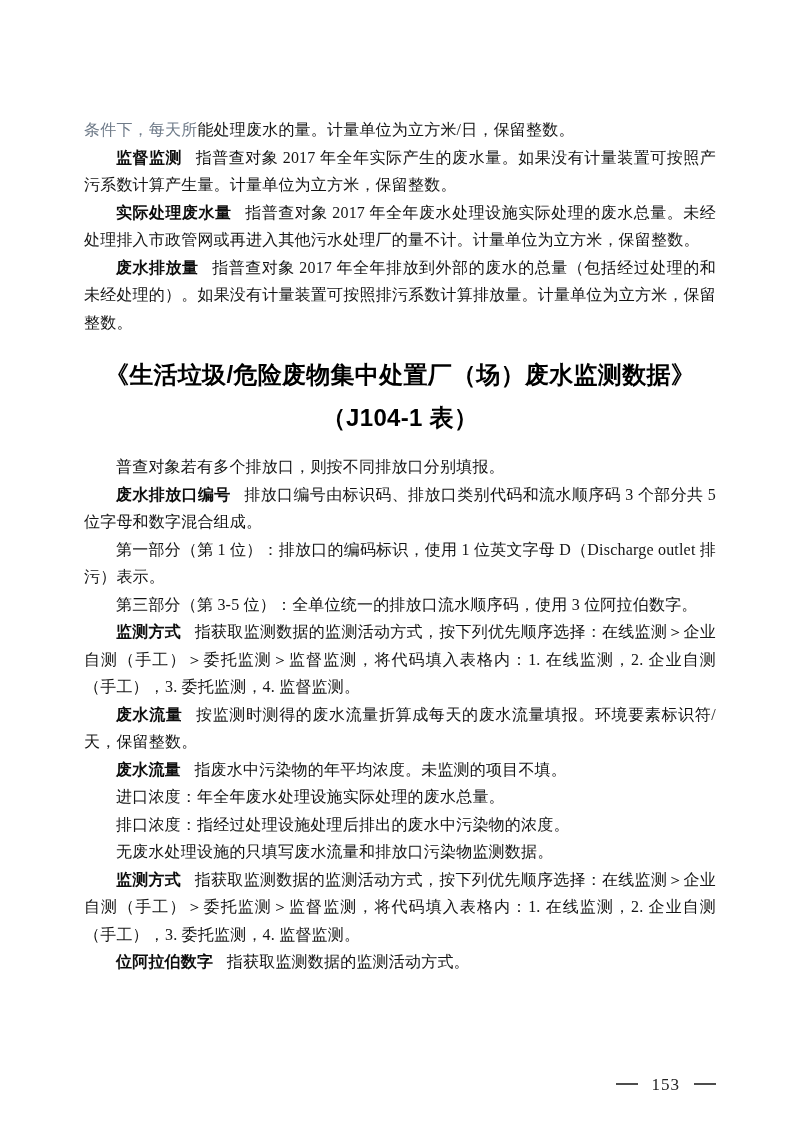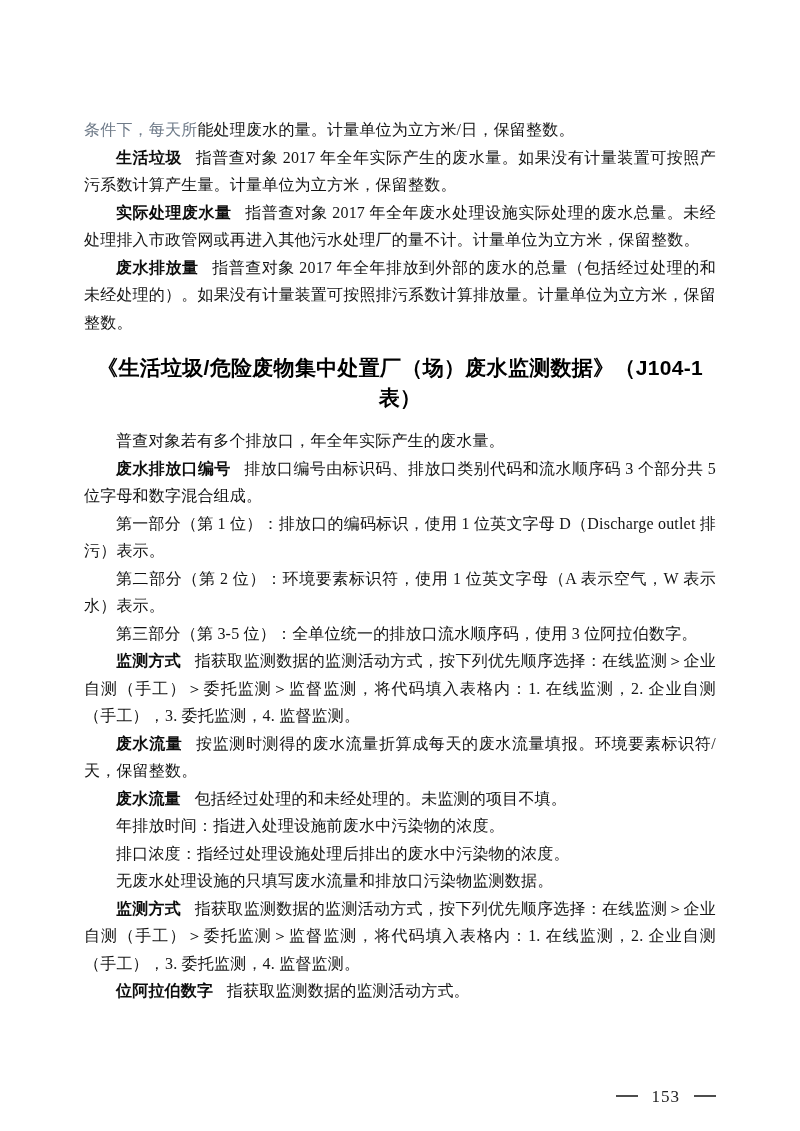--- a/index.html
+++ b/index.html
@@ -23,32 +23,32 @@
     text-align: justify;
     text-indent: 2em;
     letter-spacing: 0.2px;
   }
   .para.no-indent { text-indent: 0; }
   .term { font-weight: bold; color: #0d0d0d; }
   .term:not(:empty) { margin-right: 0.85em; }
   .gray-prefix { color: #6e7a88; }
   .doc-heading {
     font-family: "Liberation Sans", "DejaVu Sans", sans-serif;
-    font-size: 21px;
-    line-height: 30px;
+    font-size: 24px;
+    line-height: 43px;
     font-weight: bold;
     text-align: center;
     color: #000000;
     margin: 17px 0 14px 0;
     letter-spacing: 0.3px;
   }
   .footer {
     position: absolute;
     right: 84px;
-    bottom: 44px;
+    bottom: 56px;
     white-space: nowrap;
   }
   .footer .pagenum {
     font-size: 17px;
     color: #222222;
     letter-spacing: 1px;
   }
   .footer .dash {
     display: inline-block;
     width: 22px; height: 2px;
@@ -58,45 +58,44 @@
   .footer .dash.left { margin-right: 14px; }
   .footer .dash.right { margin-left: 14px; }
 </style>
 </head>
 <body>
 
 <div class="page">
 
   <p class="para no-indent"><span class="gray-prefix">条件下，每天所</span><span>能处理废水的量。计量单位为立方米/日，保留整数。</span></p>
 
-  <p class="para"><span class="term">生活垃圾</span><span>指普查对象 2017 年全年实际产生的废水量。如果没有计量装置可按照产污系数计算产生量。计量单位为立方米，保留整数。</span></p>
+  <p class="para"><span class="term">监督监测</span><span>指普查对象 2017 年全年实际产生的废水量。如果没有计量装置可按照产污系数计算产生量。计量单位为立方米，保留整数。</span></p>
 
   <p class="para"><span class="term">实际处理废水量</span><span>指普查对象 2017 年全年废水处理设施实际处理的废水总量。未经处理排入市政管网或再进入其他污水处理厂的量不计。计量单位为立方米，保留整数。</span></p>
 
   <p class="para"><span class="term">废水排放量</span><span>指普查对象 2017 年全年排放到外部的废水的总量（包括经过处理的和未经处理的）。如果没有计量装置可按照排污系数计算排放量。计量单位为立方米，保留整数。</span></p>
 
   <h2 class="doc-heading">《生活垃圾/危险废物集中处置厂（场）废水监测数据》（J104-1 表）</h2>
 
-  <p class="para"><span class="term"></span><span>普查对象若有多个排放口，年全年实际产生的废水量。</span></p>
+  <p class="para"><span class="term"></span><span>普查对象若有多个排放口，则按不同排放口分别填报。</span></p>
 
   <p class="para"><span class="term">废水排放口编号</span><span>排放口编号由标识码、排放口类别代码和流水顺序码 3 个部分共 5 位字母和数字混合组成。</span></p>
 
   <p class="para"><span class="term"></span><span>第一部分（第 1 位）：排放口的编码标识，使用 1 位英文字母 D（Discharge outlet 排污）表示。</span></p>
 
-  <p class="para"><span class="term"></span><span>第二部分（第 2 位）：环境要素标识符，使用 1 位英文字母（A 表示空气，W 表示水）表示。</span></p>
 
   <p class="para"><span class="term"></span><span>第三部分（第 3-5 位）：全单位统一的排放口流水顺序码，使用 3 位阿拉伯数字。</span></p>
 
   <p class="para"><span class="term">监测方式</span><span>指获取监测数据的监测活动方式，按下列优先顺序选择：在线监测＞企业自测（手工）＞委托监测＞监督监测，将代码填入表格内：1. 在线监测，2. 企业自测（手工），3. 委托监测，4. 监督监测。</span></p>
 
   <p class="para"><span class="term">废水流量</span><span>按监测时测得的废水流量折算成每天的废水流量填报。环境要素标识符/天，保留整数。</span></p>
 
-  <p class="para"><span class="term">废水流量</span><span>包括经过处理的和未经处理的。未监测的项目不填。</span></p>
+  <p class="para"><span class="term">废水流量</span><span>指废水中污染物的年平均浓度。未监测的项目不填。</span></p>
 
-  <p class="para"><span class="term"></span><span>年排放时间：指进入处理设施前废水中污染物的浓度。</span></p>
+  <p class="para"><span class="term"></span><span>进口浓度：年全年废水处理设施实际处理的废水总量。</span></p>
 
   <p class="para"><span class="term"></span><span>排口浓度：指经过处理设施处理后排出的废水中污染物的浓度。</span></p>
 
   <p class="para"><span class="term"></span><span>无废水处理设施的只填写废水流量和排放口污染物监测数据。</span></p>
 
 
 
   <p class="para"><span class="term">监测方式</span><span>指获取监测数据的监测活动方式，按下列优先顺序选择：在线监测＞企业自测（手工）＞委托监测＞监督监测，将代码填入表格内：1. 在线监测，2. 企业自测（手工），3. 委托监测，4. 监督监测。</span></p>
 
   <p class="para"><span class="term">位阿拉伯数字</span><span>指获取监测数据的监测活动方式。</span></p>

